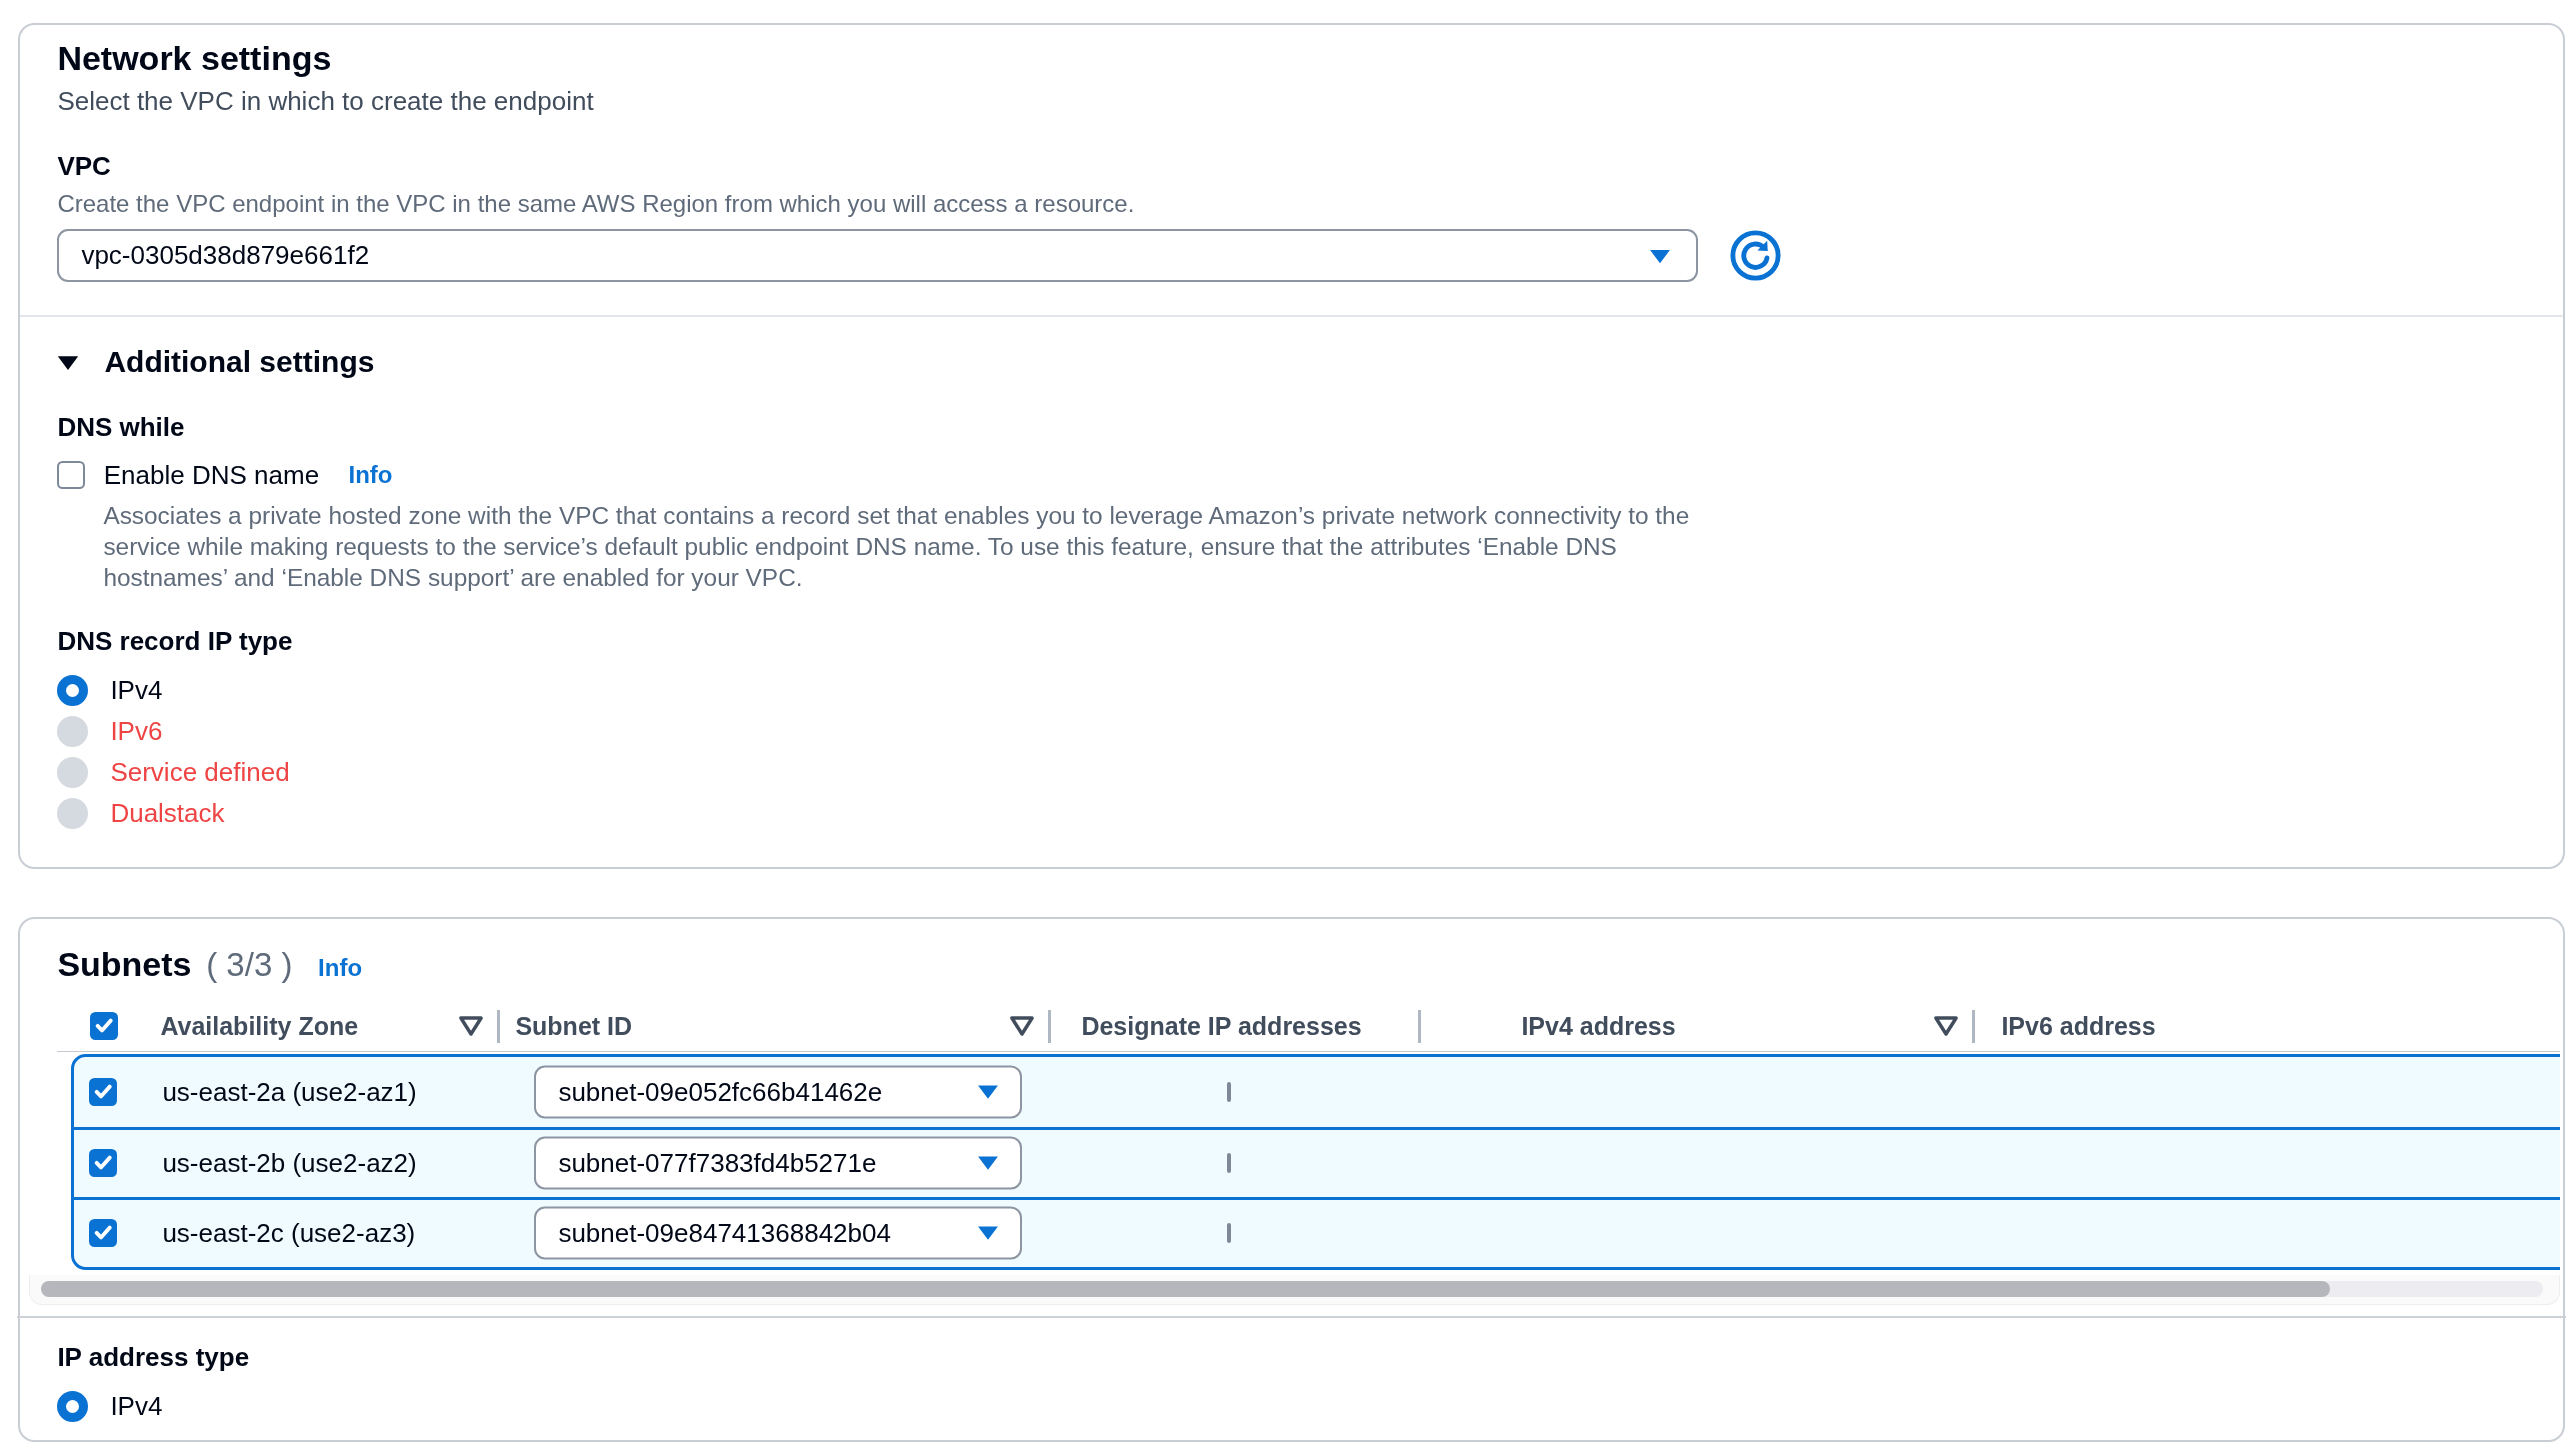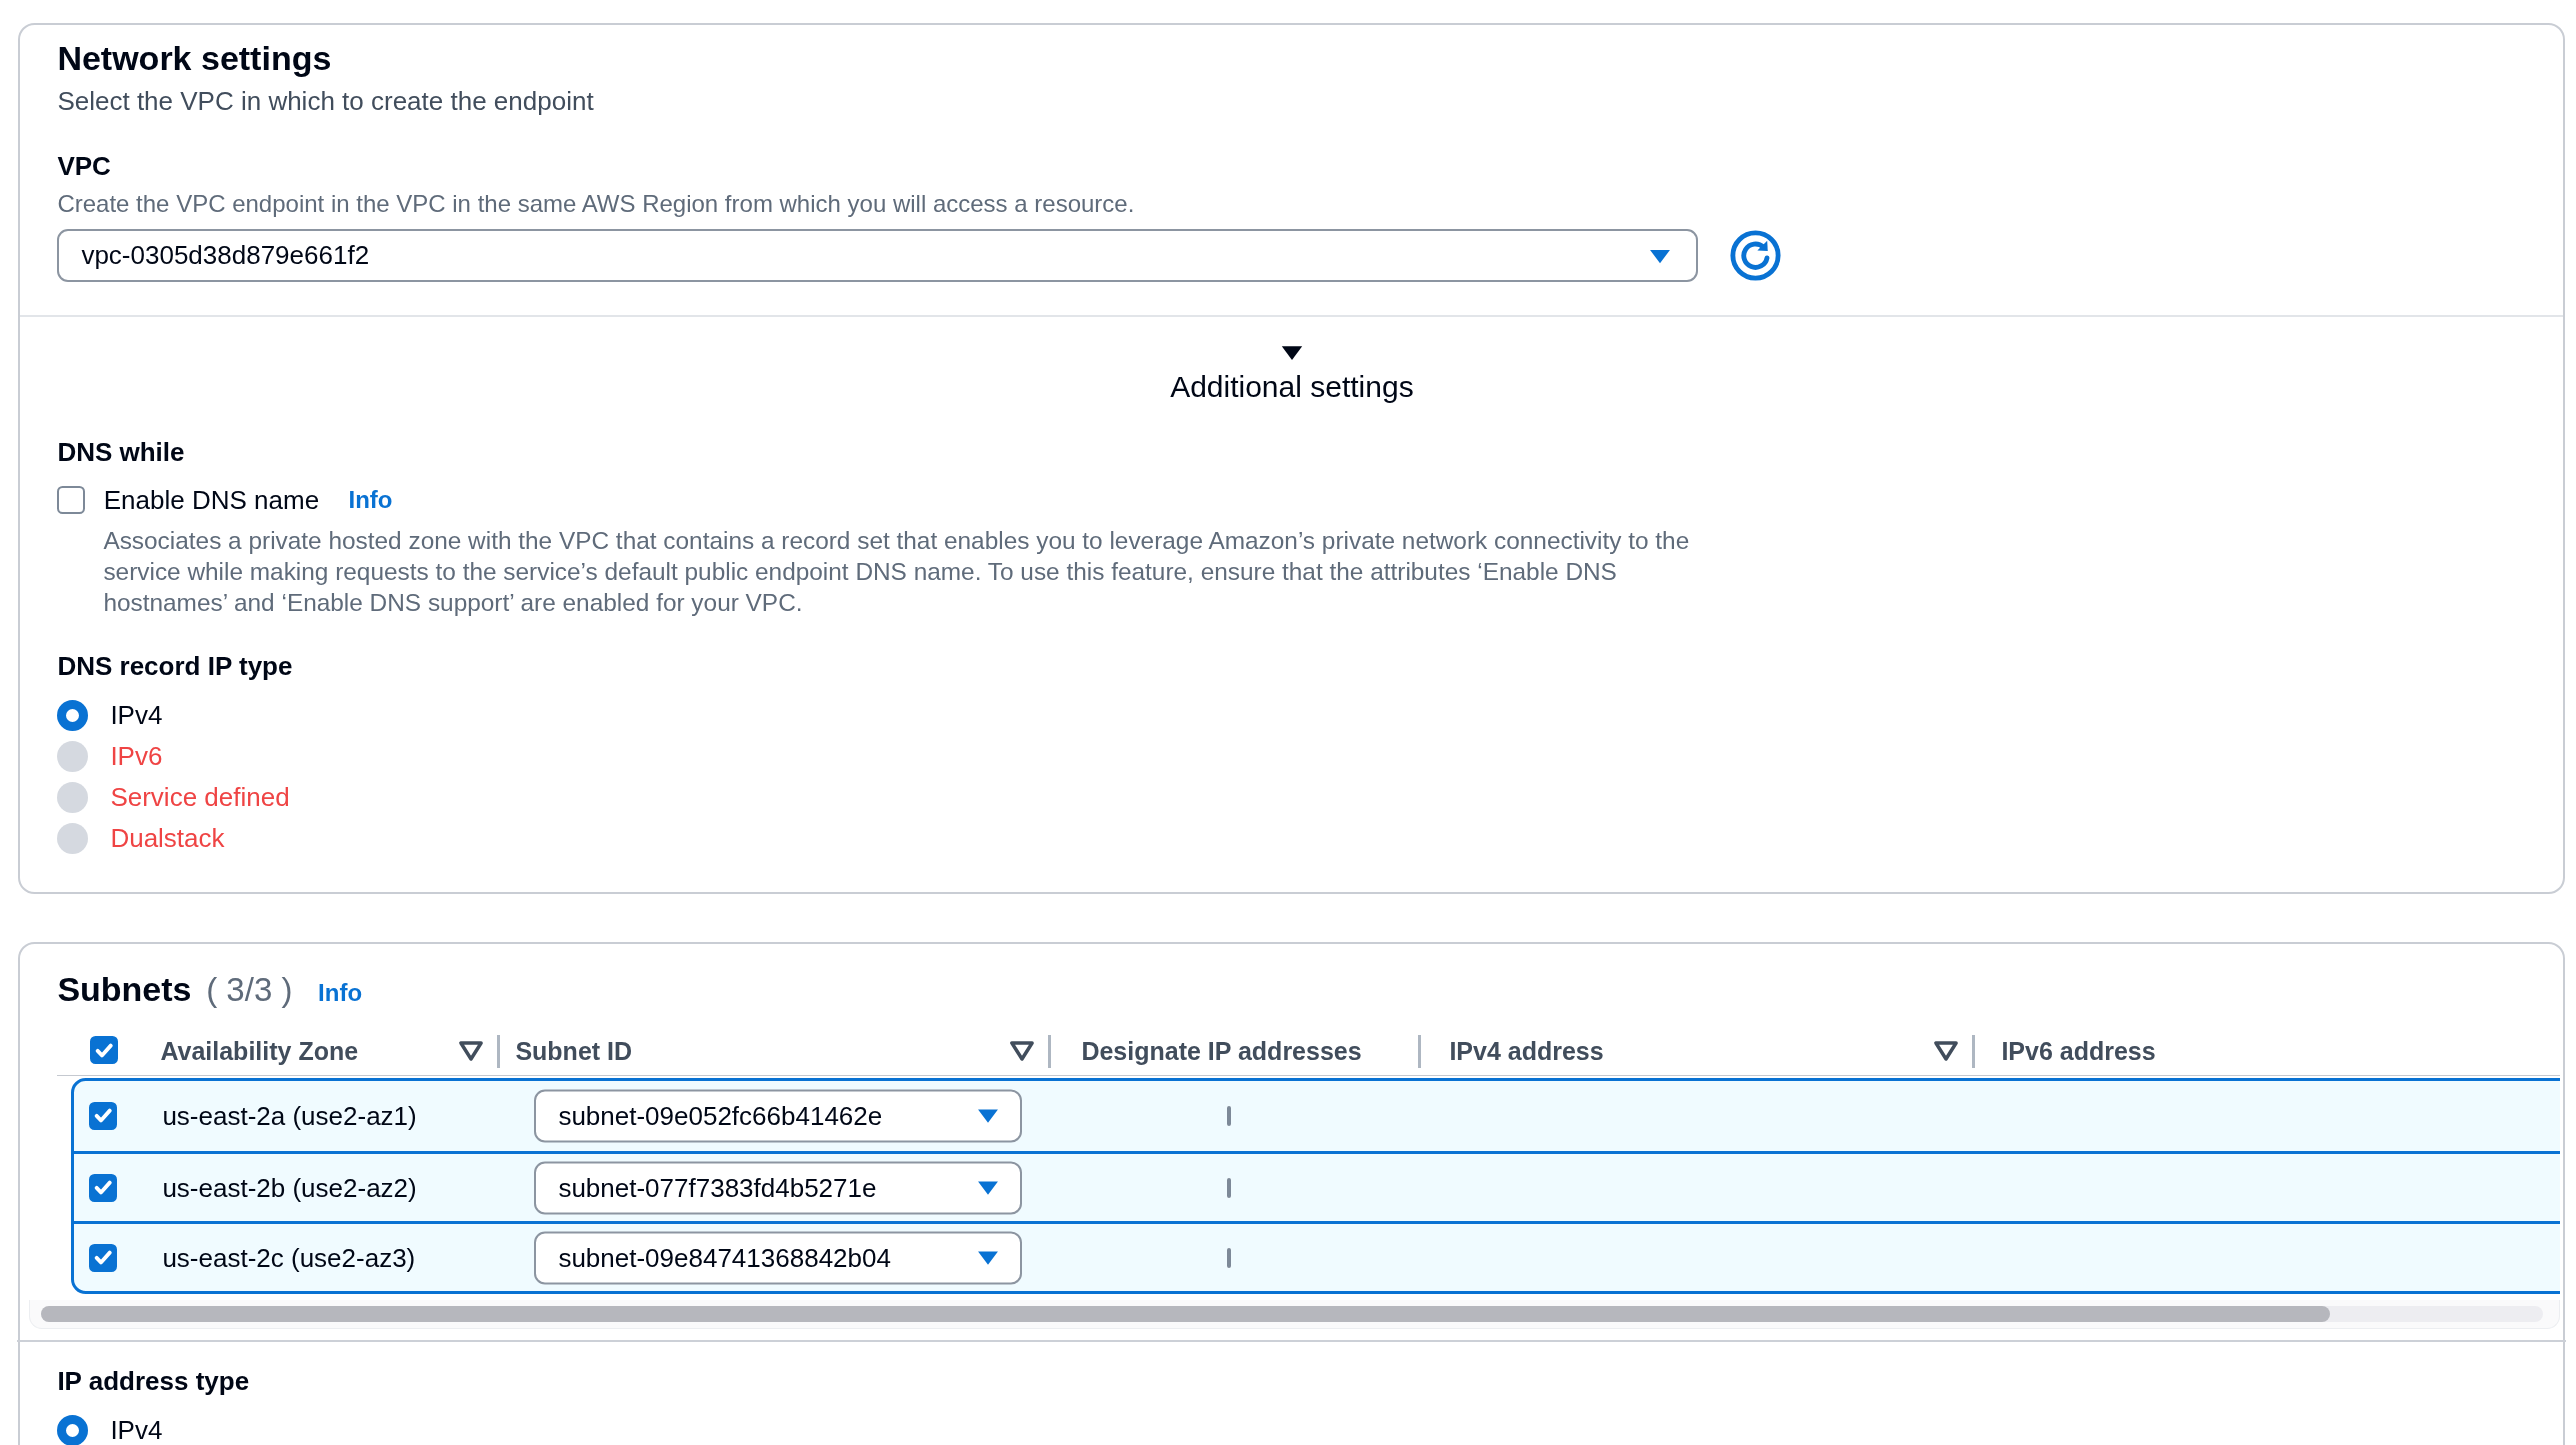--- a/index.html
+++ b/index.html
@@ -33,21 +33,21 @@
     display: flex; align-items: center; justify-content: space-between;
     padding: 0 24px 0 22px; font-size: 26px; color: #000716; cursor: pointer;
   }
   .caret-down { width: 24px; height: 16.6px; flex: none; }
   .refresh-btn { width: 53px; height: 53px; border: none; background: none; padding: 0; cursor: pointer; }
   .refresh-btn svg { width: 53px; height: 53px; display: block; }
 
   .divider1 { border: none; border-top: 2.8px solid #e2e5e9; margin: 33px -37px 0; }
   .divider2 { border: none; border-top: 2.8px solid #ccd0d7; margin: 11px -40px 0; }
 
-  .expander { margin-top: 28px; display: flex; align-items: center; gap: 9px; font-size: 30px; font-weight: 400; cursor: pointer; flex-direction: column; }
+  .expander { margin-top: 28px; display: flex; align-items: center; gap: 25px; font-size: 30px; font-weight: 700; cursor: pointer; }
   .expander svg { width: 22px; height: 15.7px; }
 
   .checkbox-row { margin-top: 16.6px; display: flex; align-items: center; gap: 18.4px; font-size: 26px; }
   .checkbox {
     width: 28px; height: 28px; border: 2.8px solid #7d8998; border-radius: 5.5px;
     background: #fff; display: inline-flex; align-items: center; justify-content: center; flex: none; cursor: pointer;
   }
   .checkbox.checked { background: #0972d3; border-color: #0972d3; }
   .checkbox svg { width: 18.4px; height: 15.7px; }
 
@@ -202,21 +202,21 @@
       <span class="col-div" style="left:440px"></span>
       <span class="th" style="left:458px">Subnet ID</span>
       <button class="filter-btn" style="left:952px">
         <svg viewBox="0 0 18 16">
             <path d="M2 2.5 h14 L9 13.5 Z" fill="none" stroke="#414d5c" stroke-width="2.4" stroke-linejoin="round"></path>
           </svg>
       </button>
       <span class="col-div" style="left:991px"></span>
       <span class="th" style="left:1024px">Designate IP addresses</span>
       <span class="col-div" style="left:1361px"></span>
-      <span class="th" style="left:1392px">IPv4 address</span>
+      <span class="th" style="left:1464px">IPv4 address</span>
       <button class="filter-btn" style="left:1876px">
         <svg viewBox="0 0 18 16">
             <path d="M2 2.5 h14 L9 13.5 Z" fill="none" stroke="#414d5c" stroke-width="2.4" stroke-linejoin="round"></path>
           </svg>
       </button>
       <span class="col-div" style="left:1915px"></span>
       <span class="th" style="left:1944px">IPv6 address</span>
     </div>
 
     <div class="row-group">

